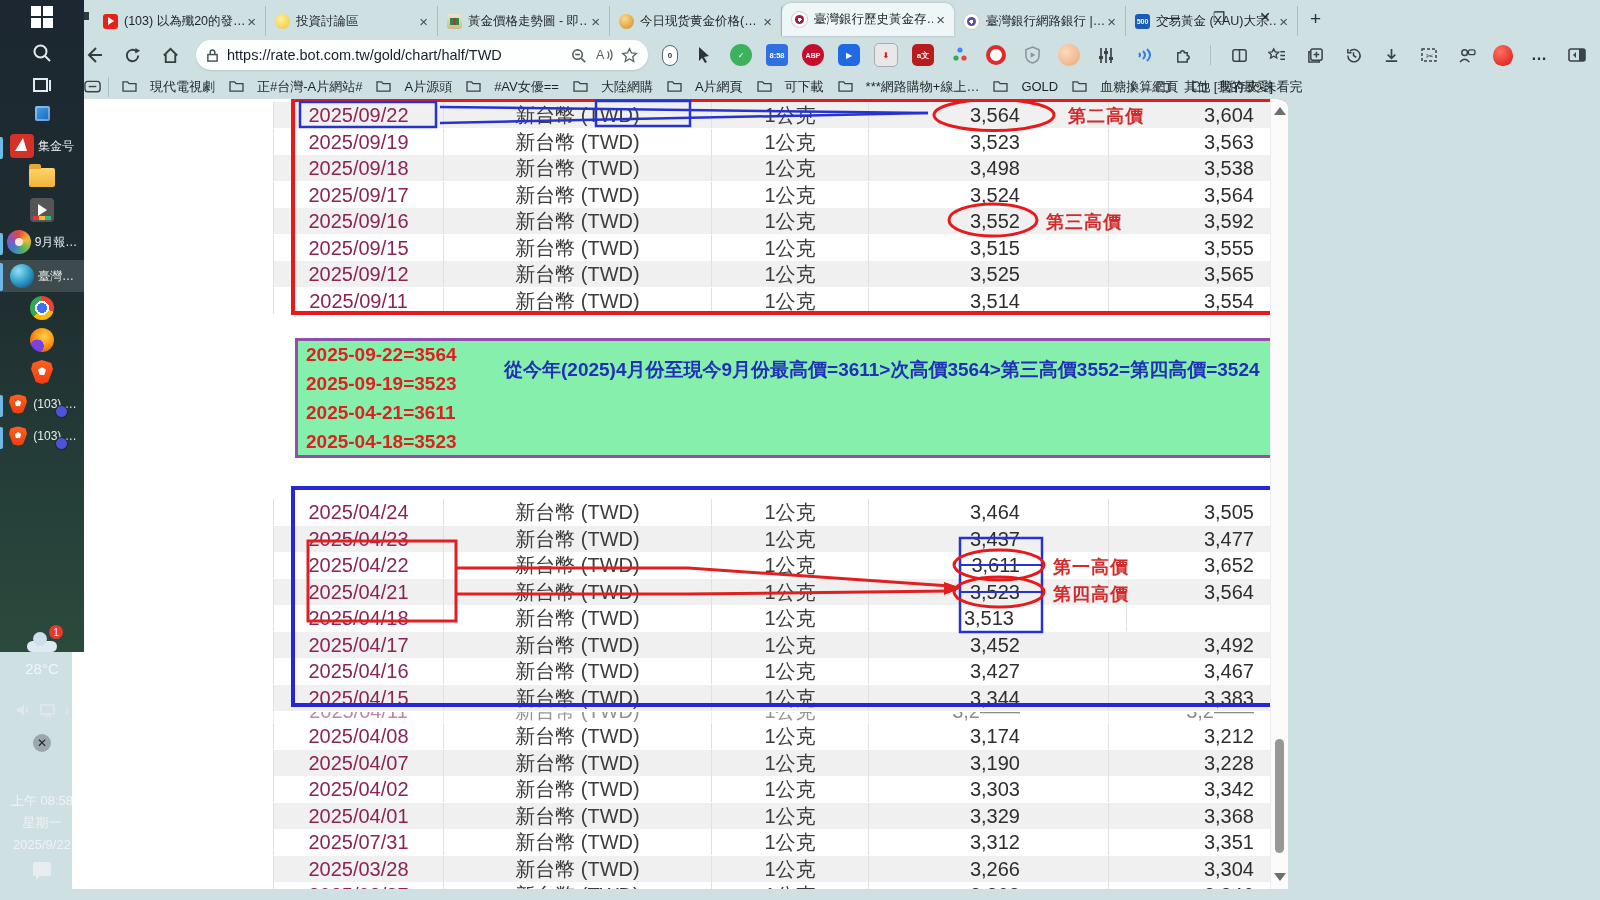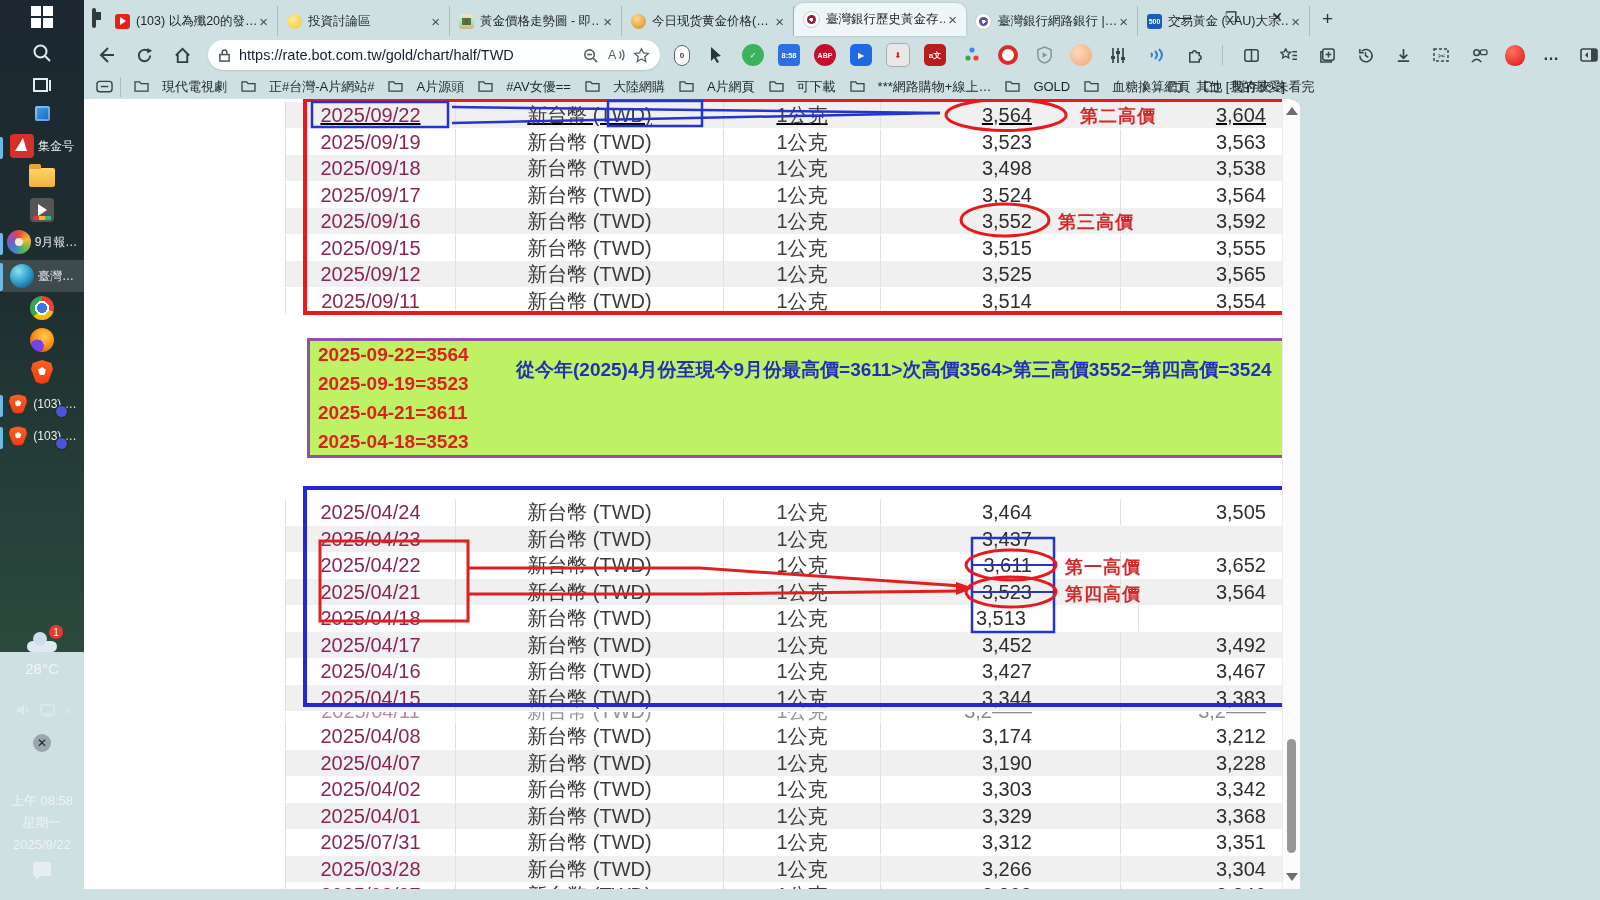--- a/index.html
+++ b/index.html
@@ -42,21 +42,21 @@
   .cloud::after{content:"";position:absolute;left:8px;bottom:6px;width:14px;height:14px;background:#cfdeec;border-radius:50%}
   .badge1{position:absolute;right:-4px;top:-7px;width:14px;height:14px;border-radius:50%;background:#e33b30;color:#fff;
      font-size:10px;display:flex;align-items:center;justify-content:center}
   .temp{font-size:15px;color:#f2f5f7}
   .clocktxt{font-size:13px;color:#eef2f4;text-align:center;line-height:22px}
   .circx{width:18px;height:18px;border-radius:50%;background:#9aa7ad;color:#223;display:flex;align-items:center;justify-content:center;font-size:12px;font-weight:bold}
   .ic-comment{width:18px;height:14px;background:#e8edf0;border-radius:2px;position:relative}
   .ic-comment::after{content:"";position:absolute;left:3px;bottom:-4px;border-left:5px solid #e8edf0;border-bottom:5px solid transparent}
   .chev{color:#dfe5e8;font-size:14px;font-weight:bold}
   
-  .browser{position:absolute;left:84px;top:0;width:1216px;height:900px}
+  .browser{position:absolute;left:72px;top:0;width:1216px;height:900px}
   .tabstrip{position:absolute;left:0;top:0;right:0;height:36px;display:flex;align-items:flex-end}
   .wintab-ic{width:18px;height:16px;border:2px solid #30393b;border-radius:4px;margin:0 10px 8px 8px;position:relative}
   .wintab-ic::after{content:"";position:absolute;left:2px;top:2px;width:5px;height:8px;background:#30393b}
   .tab{width:172px;height:30px;display:flex;align-items:center;padding:0 6px 0 9px;box-sizing:border-box;
        border-right:1px solid #a8bfc2;font-size:12.5px;color:#1d2325;flex:none}
   .tab.active{background:#eef6f7;border-radius:9px 9px 0 0;height:33px;border-right:none;box-shadow:0 0 3px rgba(0,0,0,.18)}
   .tab-title{white-space:nowrap;overflow:hidden;flex:1}
   .tab-close{color:#45514f;font-size:15px;padding:0 3px;flex:none}
   .fav{width:15px;height:15px;border-radius:3px;margin-right:6px;flex:none;display:flex;align-items:center;justify-content:center;color:#fff;font-weight:bold}
   .fav-youtube{background:#e62117;position:relative}
@@ -88,21 +88,21 @@
   .t-row{position:absolute;left:201px;width:1094px;height:26px;display:flex}
   .t-row.shade{background:#f0f0f0}
   .cell{box-sizing:border-box;border-left:1px solid #e0e0e0;font-size:20px;color:#2e2e2e;display:flex;align-items:center;justify-content:center;white-space:nowrap;overflow:hidden}
   .c1{width:170px;color:#8a2454}
   .c2{width:268px;color:#3c3c3c}
   .c3{width:157px;color:#3c3c3c}
   .c4{width:240px;justify-content:flex-end;padding-right:88px}
   .c5{width:259px;justify-content:flex-end;padding-right:112px;border-right:1px solid #e0e0e0}
   .clipbox{position:absolute;left:0;width:1295px;overflow:hidden}
   .anno-label{position:absolute;font-size:18px;font-weight:bold;color:#d22a2a;letter-spacing:1px;white-space:nowrap}
-  .notebox{position:absolute;left:223px;top:239px;width:992px;height:114px;border:3px solid #9050a8;background:#bef264}
+  .notebox{position:absolute;left:223px;top:239px;width:992px;height:114px;border:3px solid #9050a8;background:#86efac}
   .noteline{position:absolute;left:8px;font-size:19px;font-weight:bold;color:#e01f1f;white-space:nowrap}
   .noteblue{position:absolute;left:206px;top:16px;font-size:19px;font-weight:bold;color:#2030b8;white-space:nowrap}
   svg.overlay{position:absolute;left:0;top:0;pointer-events:none}
   
   .scroll{position:absolute;right:0;top:0;bottom:0;width:17px;background:#fbfbfb;border-left:1px solid #ededed}
   .scroll .thumb{position:absolute;left:4px;top:640px;width:9px;height:114px;border-radius:5px;background:#979797}
   .tri-up{position:absolute;left:3px;top:8px;width:0;height:0;border-left:6px solid transparent;border-right:6px solid transparent;border-bottom:8px solid #6d6d6d}
   .tri-dn{position:absolute;left:3px;bottom:8px;width:0;height:0;border-left:6px solid transparent;border-right:6px solid transparent;border-top:8px solid #6d6d6d}
   .bottomstrip{position:absolute;left:0;bottom:0;right:0;height:11px;background:#cfe0e3}
 </style>
@@ -496,21 +496,21 @@
             <span><svg width="15" height="13" viewBox="0 0 16 14">
                 <path d="M1 3 h5 l1.5 2 H15 v8 H1z" fill="none" stroke="#3a4446" stroke-width="1.4"></path>
               </svg></span>
             <span>其他 [我的最愛]</span>
           </span>
       </div>
     </div>
 
     <div class="content">
       <div id="g1">
-          <div class="t-row shade" style="top: 3px; text-decoration: underline;">
+          <div class="t-row shade" style="top: 3px;">
             <span class="cell c1">2025/09/22</span>
             <span class="cell c2">新台幣 (TWD)</span>
             <span class="cell c3">1公克</span>
             <span class="cell c4">3,564</span>
             <span class="cell c5">3,604</span>
           </div>
           <div class="t-row" style="top: 30px;">
             <span class="cell c1">2025/09/19</span>
             <span class="cell c2">新台幣 (TWD)</span>
             <span class="cell c3">1公克</span>
@@ -566,20 +566,21 @@
             <span class="cell c2">新台幣 (TWD)</span>
             <span class="cell c3">1公克</span>
             <span class="cell c4">3,464</span>
             <span class="cell c5">3,505</span>
           </div>
           <div class="t-row shade" style="top: 427px;">
             <span class="cell c1">2025/04/23</span>
             <span class="cell c2">新台幣 (TWD)</span>
             <span class="cell c3">1公克</span>
             <span class="cell c4">3,437</span>
+            <span class="cell c5">3,477</span>
           </div>
           <div class="t-row" style="top: 453px;">
             <span class="cell c1">2025/04/22</span>
             <span class="cell c2">新台幣 (TWD)</span>
             <span class="cell c3">1公克</span>
             <span class="cell c4">3,611</span>
             <span class="cell c5">3,652</span>
           </div>
           <div class="t-row shade" style="top: 480px;">
             <span class="cell c1">2025/04/21</span>

